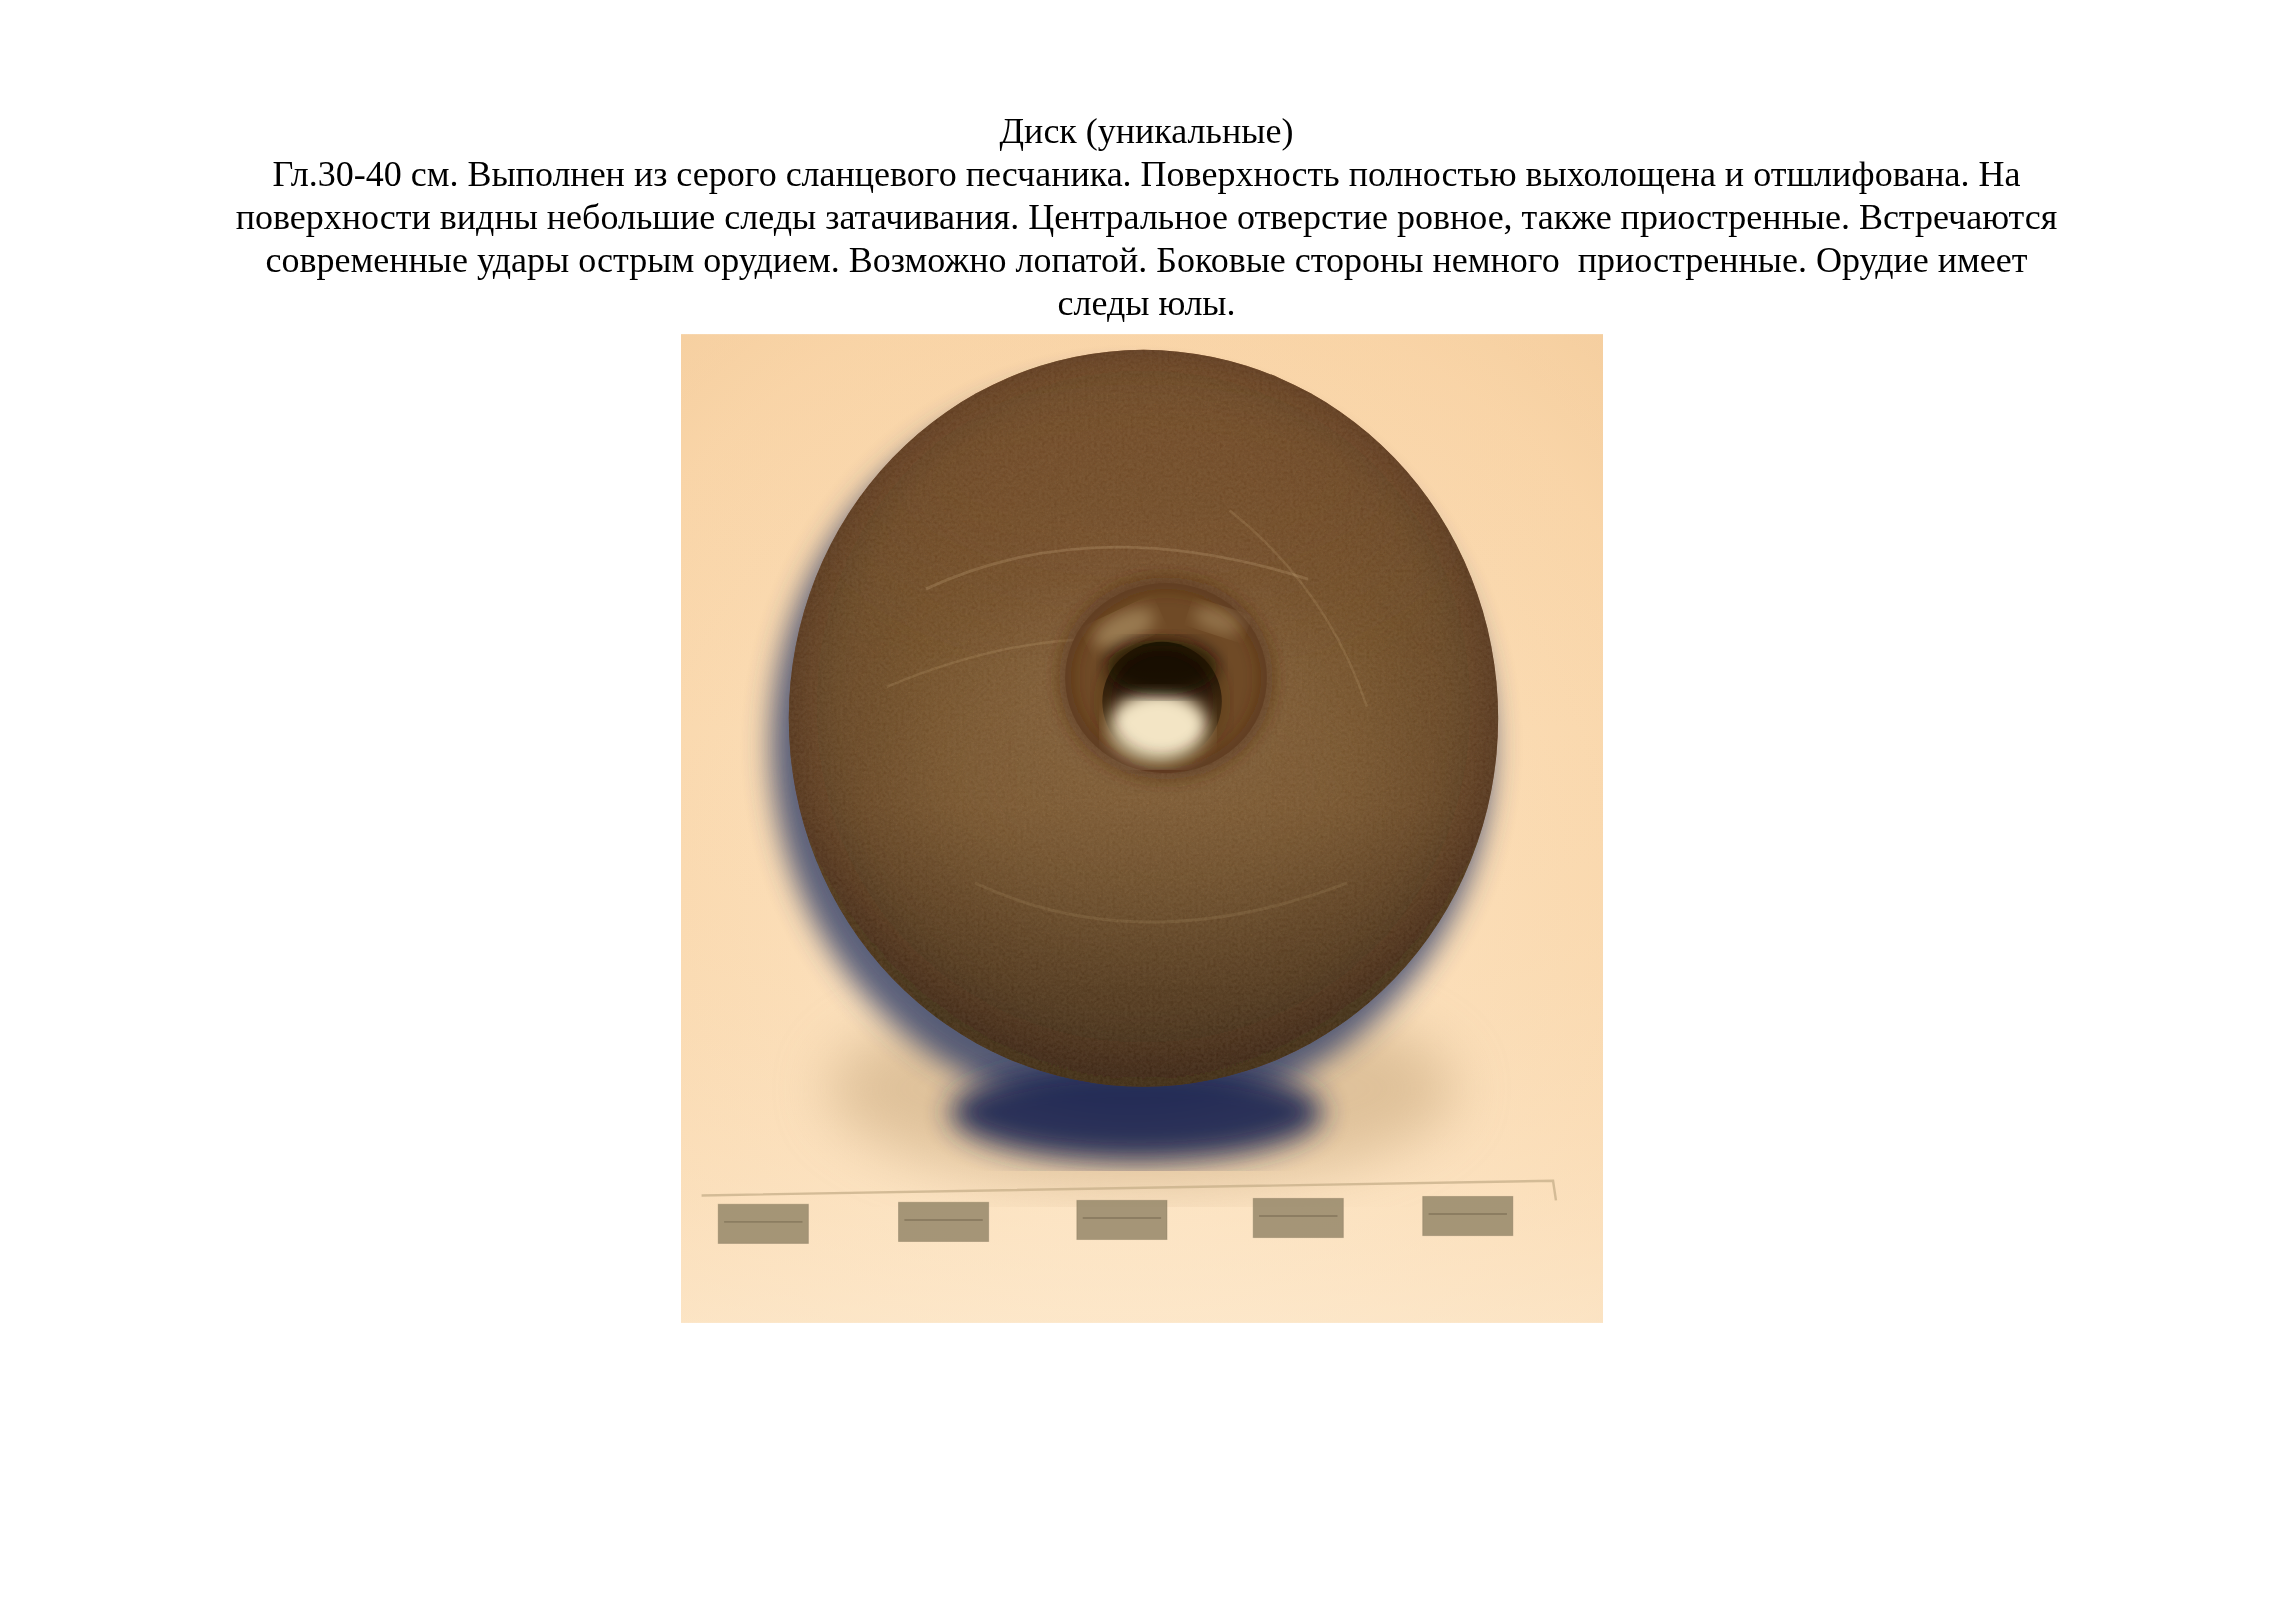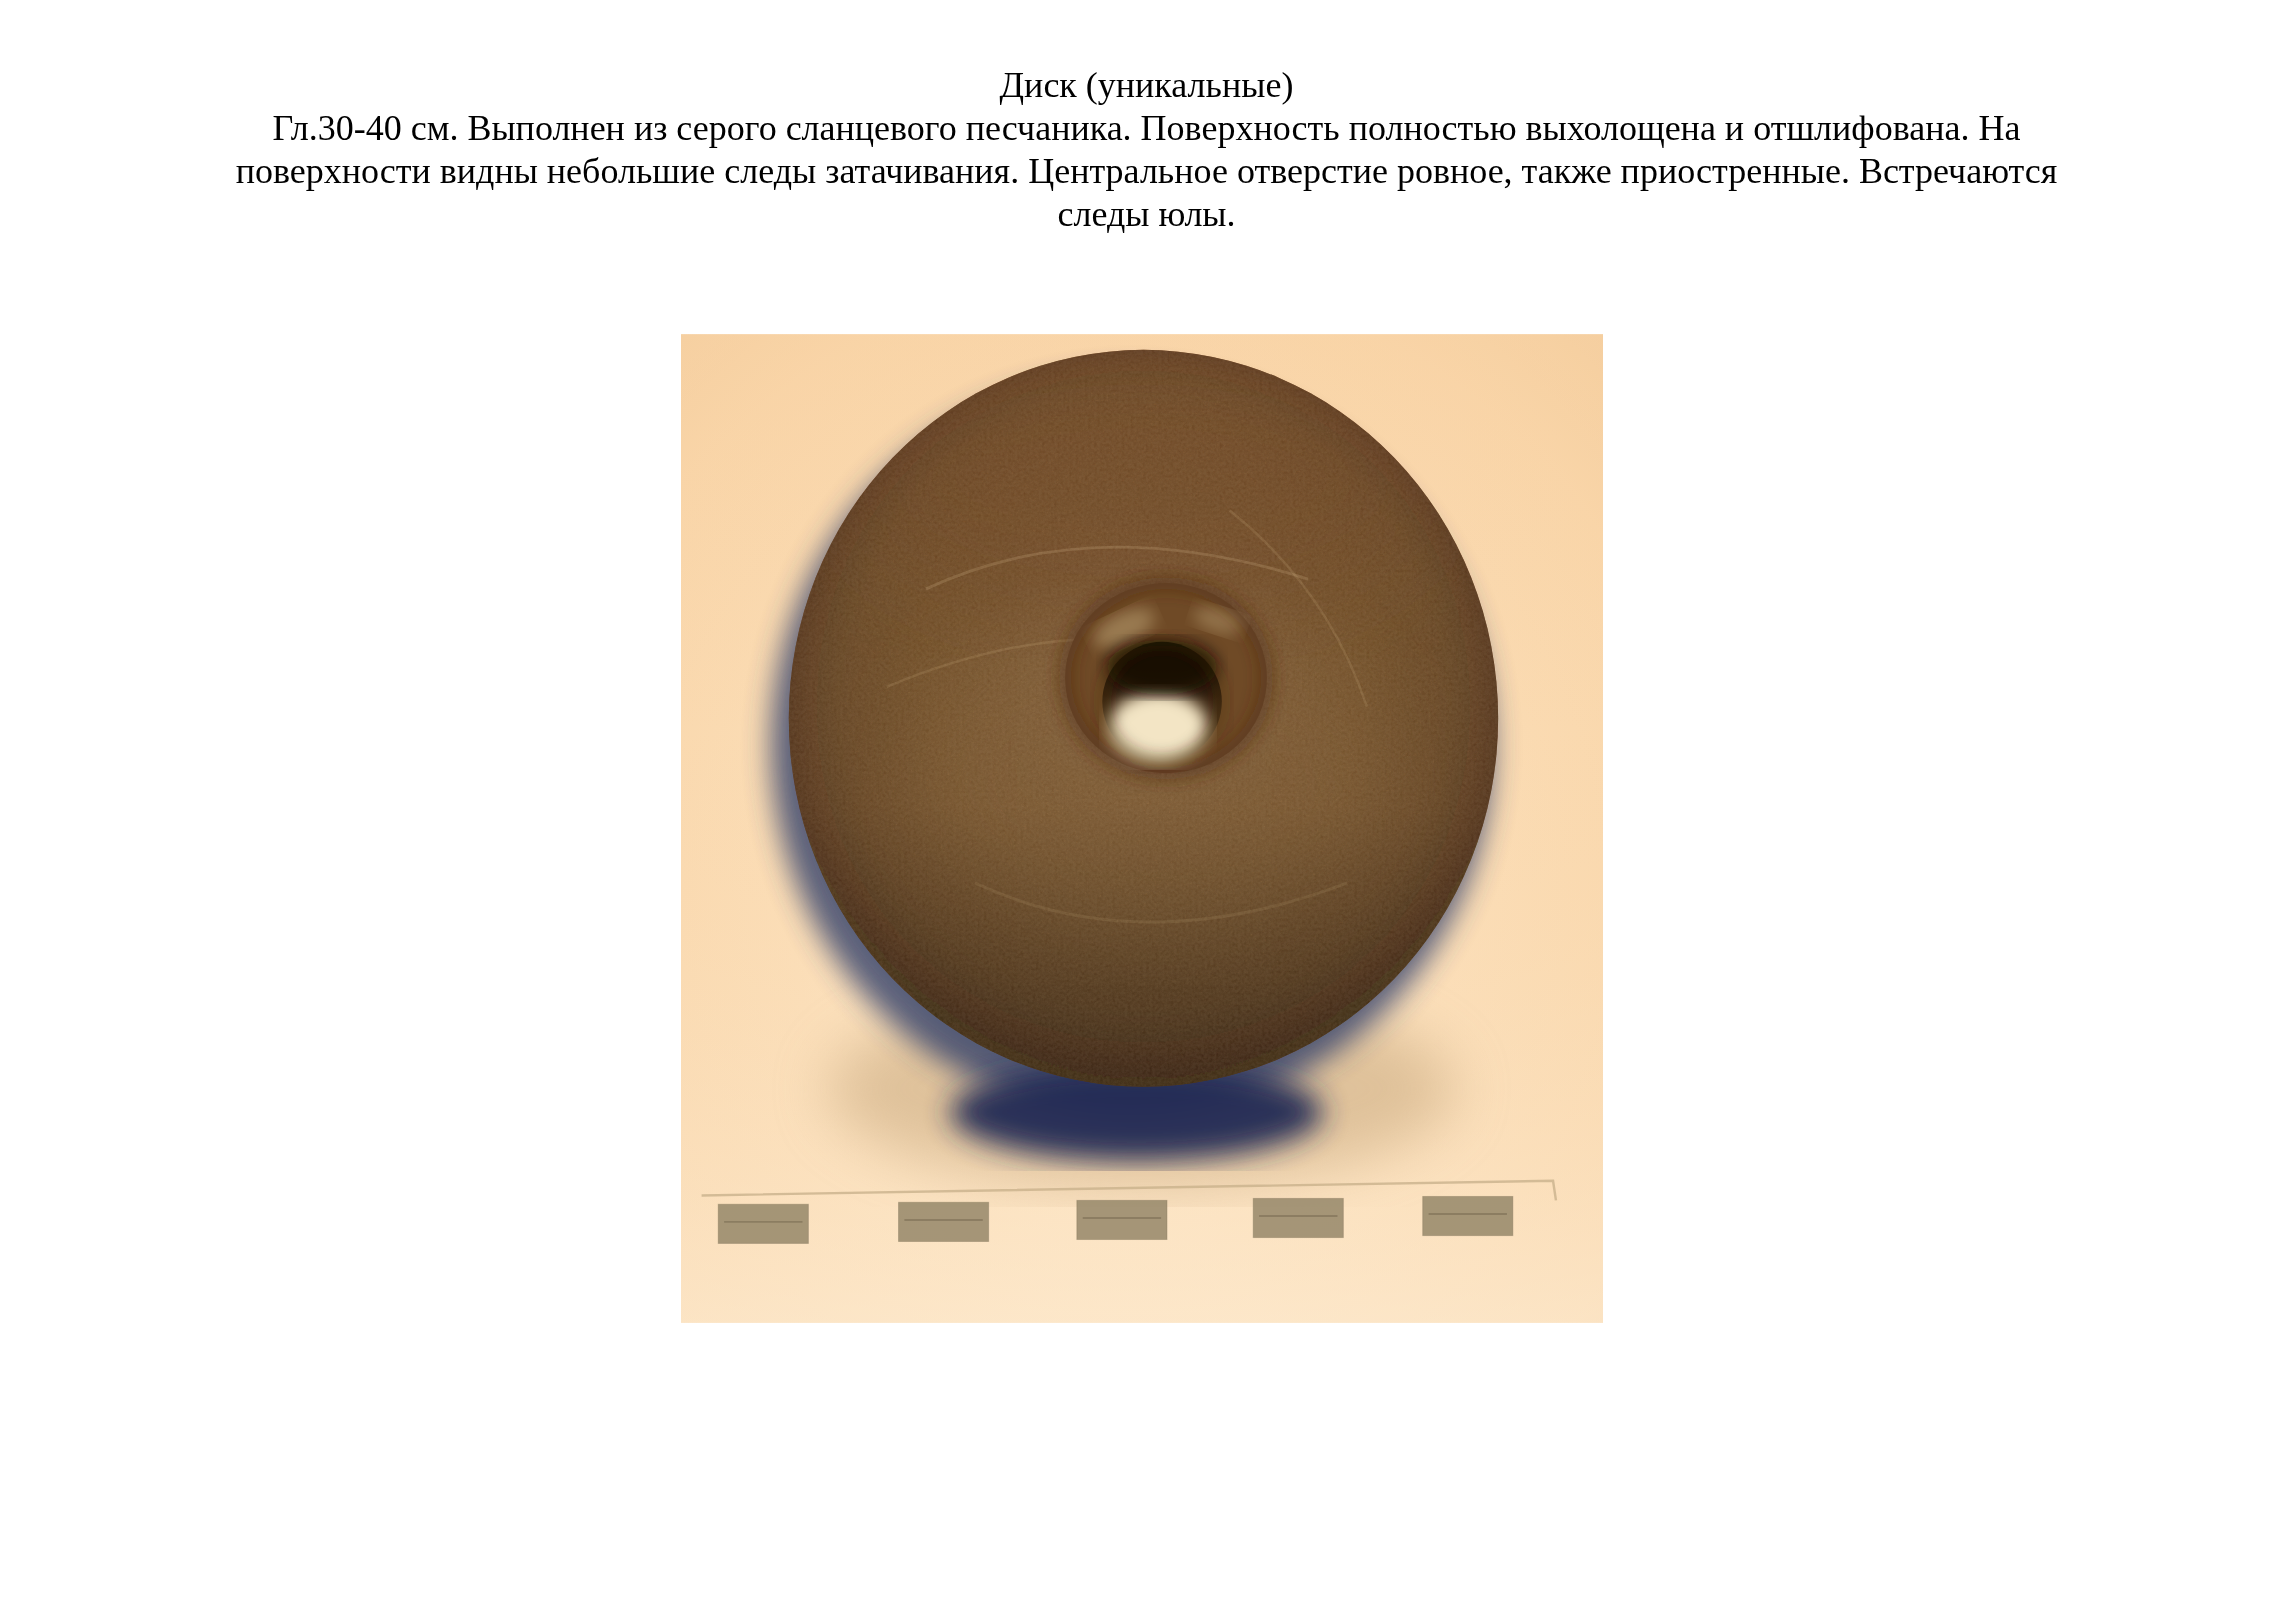--- a/index.html
+++ b/index.html
@@ -8,21 +8,21 @@
     height: 1621px;
     background: #ffffff;
     position: relative;
     font-family: "Liberation Serif", serif;
     color: #000000;
     overflow: hidden;
   }
   .text-block {
     position: absolute;
     top: 0; left: 0; right: 0;
-    padding-top: 64px;
+    padding-top: 110px;
     text-align: center;
   }
   .doc-line {
     font-size: 36px;
     line-height: 43px;
     white-space: pre;       
     font-weight: 400;
   }
   .photo-frame {
     position: absolute;
@@ -33,20 +33,21 @@
   }
   .photo-frame svg { display: block; width: 922px; height: 989px; }
 </style>
 </head>
 <body>
 
 <div class="text-block">
   <div class="doc-line">Диск (уникальные)</div>
   <div class="doc-line">Гл.30-40 см. Выполнен из серого сланцевого песчаника. Поверхность полностью выхолощена и отшлифована. На</div>
   <div class="doc-line">поверхности видны небольшие следы затачивания. Центральное отверстие ровное, также приостренные. Встречаются</div>
+  <div class="doc-line">современные удары острым орудием. Возможно лопатой. Боковые стороны немного  приостренные. Орудие имеет</div>
   <div class="doc-line">следы юлы.</div>
 </div>
 
 <div class="photo-frame">
 <svg viewBox="0 0 941 1009" xmlns="http://www.w3.org/2000/svg">
   <defs>
     <radialGradient id="bgGrad" cx="48%" cy="58%" r="80%">
       <stop offset="0%" stop-color="#fde9cd"></stop>
       <stop offset="45%" stop-color="#fbddb6"></stop>
       <stop offset="80%" stop-color="#f9d6aa"></stop>

